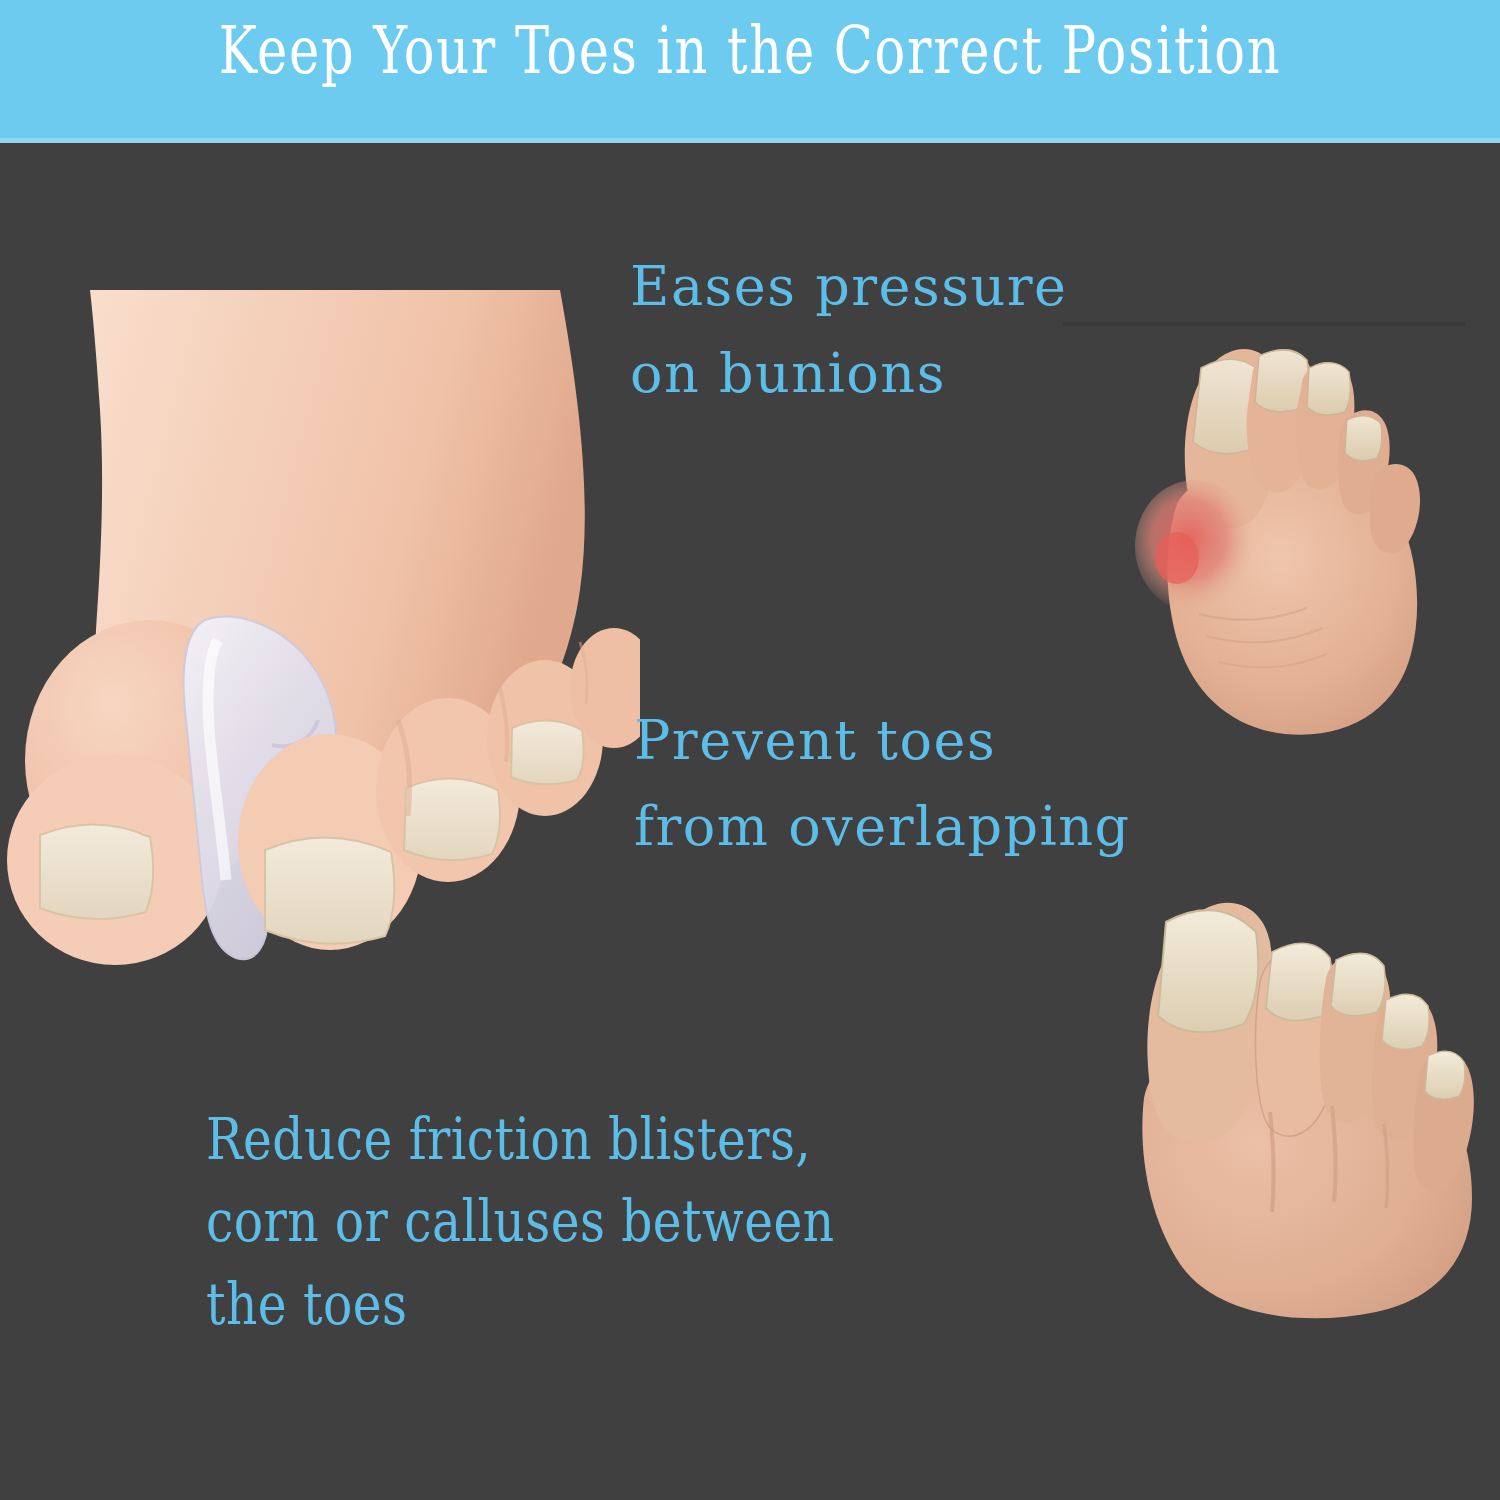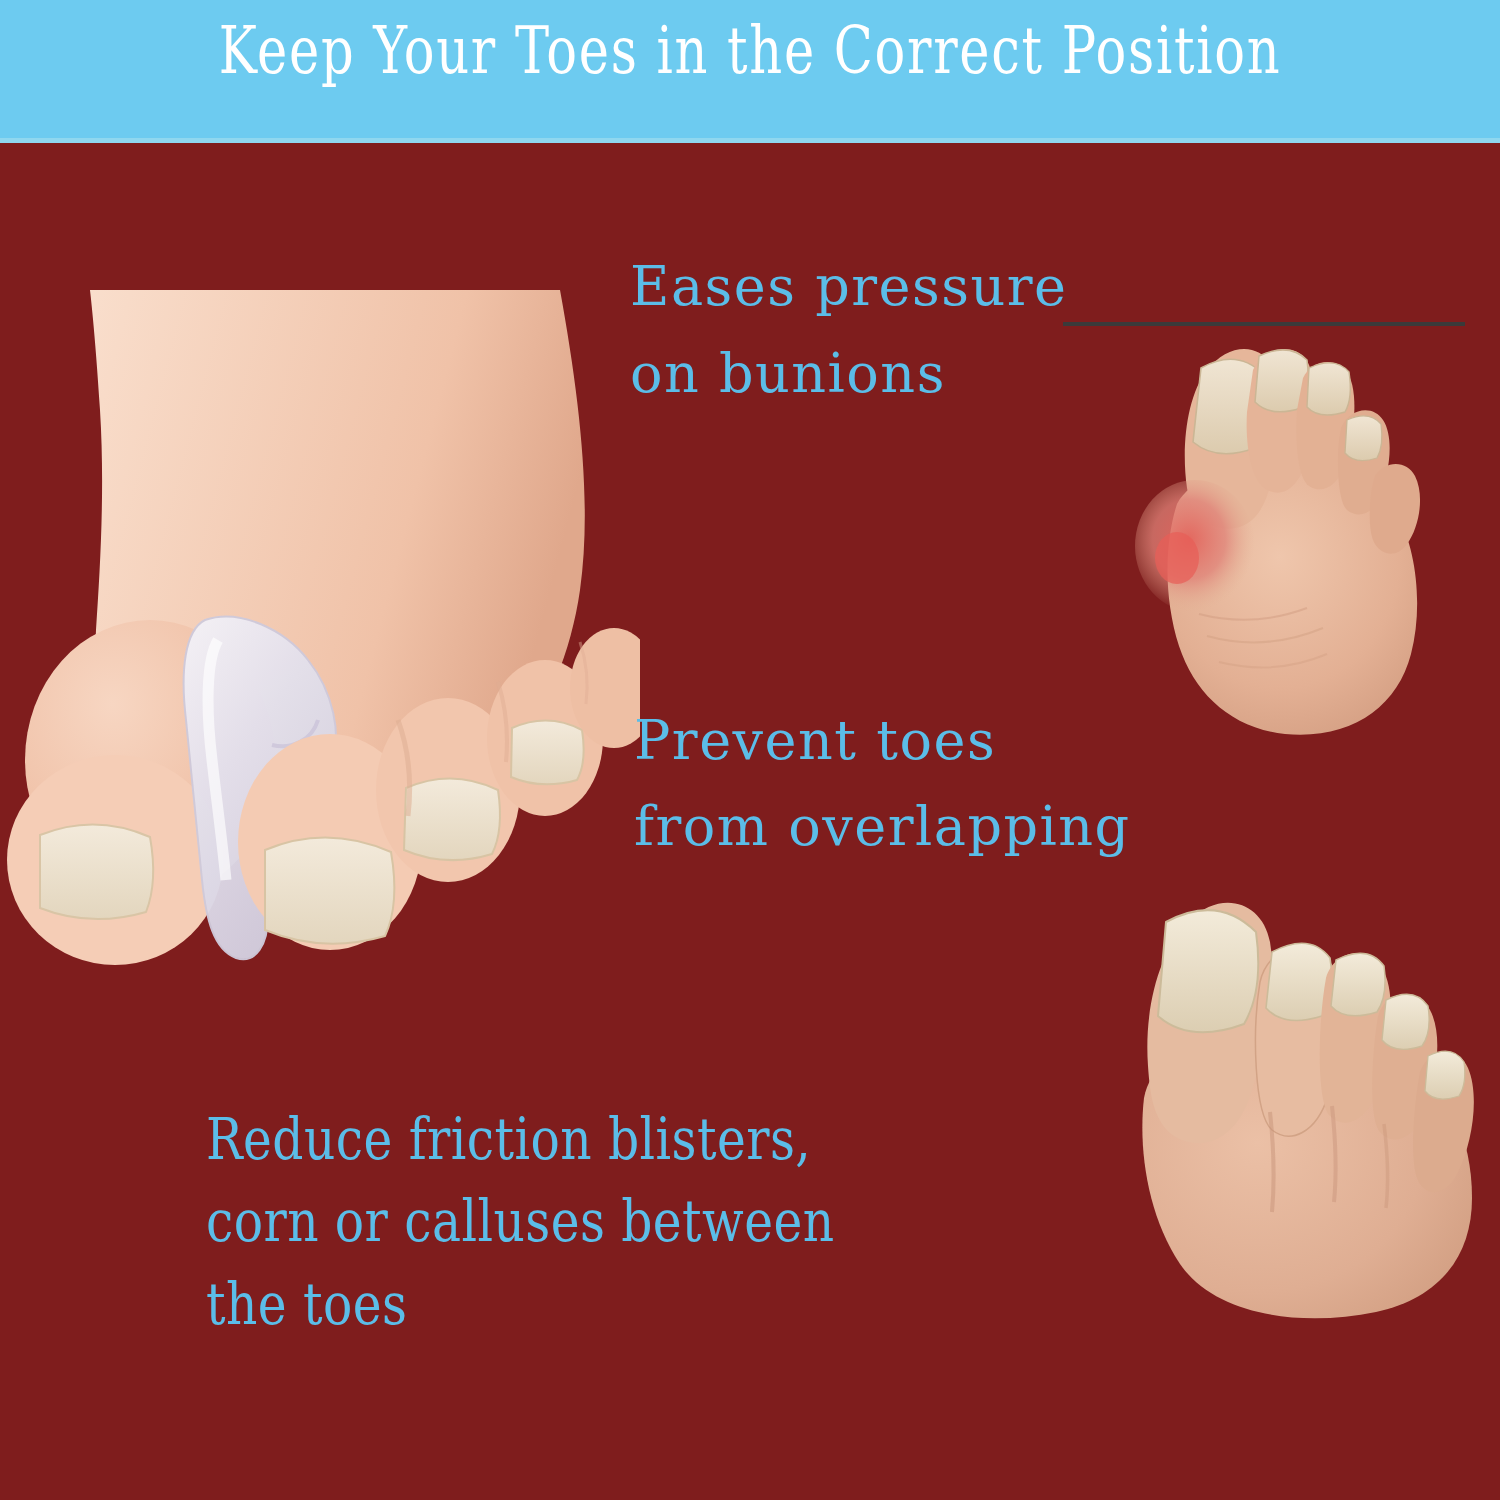--- a/index.html
+++ b/index.html
@@ -5,21 +5,21 @@
 <style>
   html, body {
     margin: 0;
     padding: 0;
     background: #ffffff;
   }
   #page {
     position: relative;
     width: 1500px;
     height: 1500px;
-    background: #7f1d1d;
+    background: #404040;
     overflow: hidden;
     font-family: "DejaVu Serif", serif;
   }
 
   
   #header-banner {
     position: absolute;
     left: 0;
     top: 0;
     width: 1500px;

